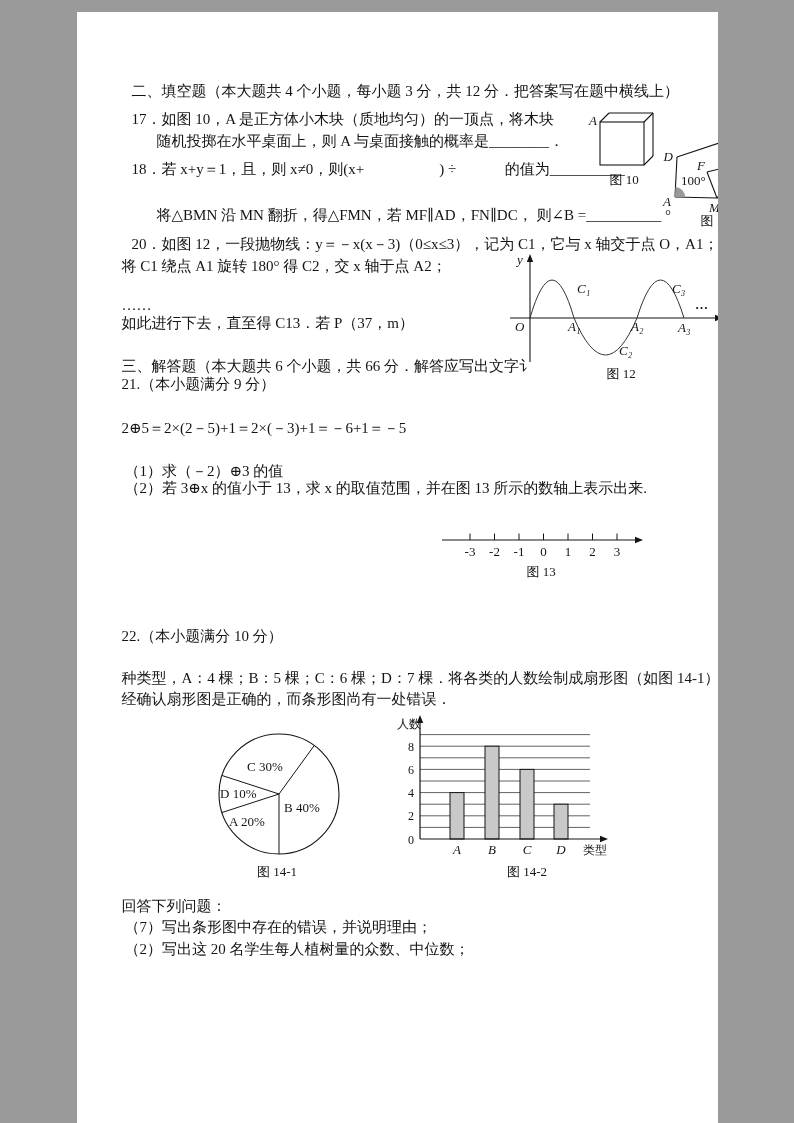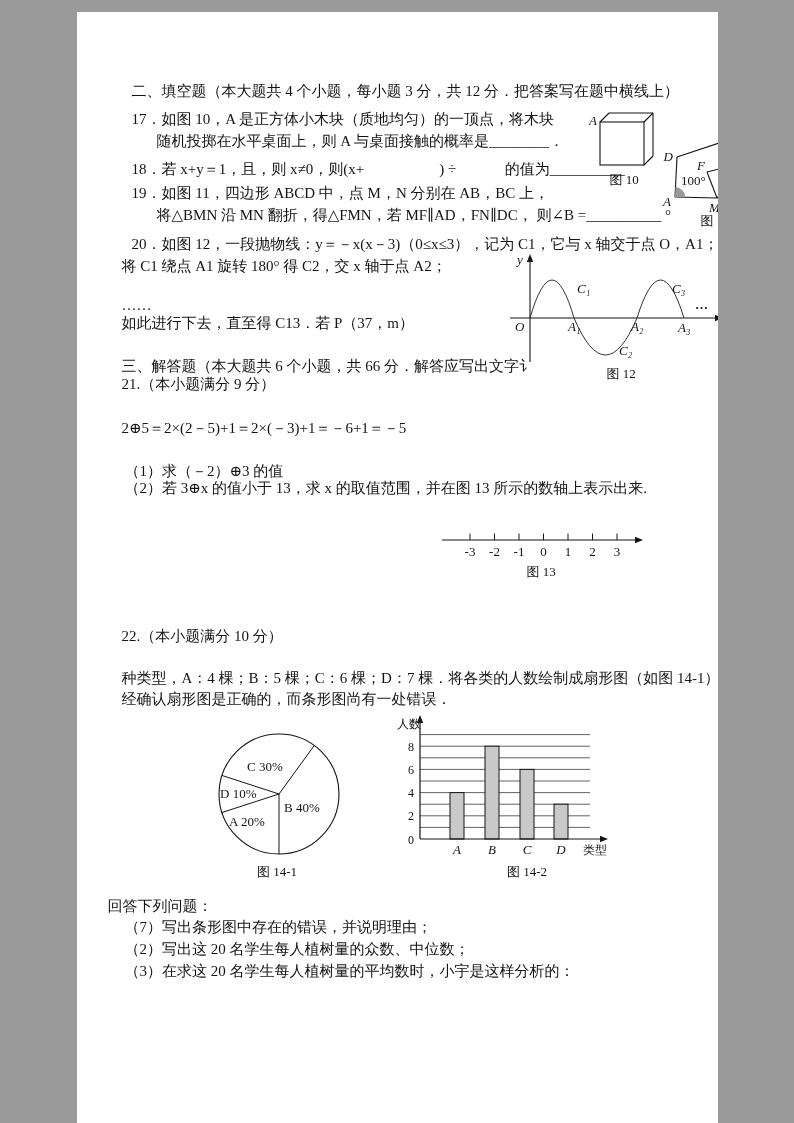--- a/index.html
+++ b/index.html
@@ -16,38 +16,36 @@
 </style>
 </head>
 <body>
 
 <div class="page">
 
   <div class="line" style="left:55px;top:70px">二、填空题（本大题共 4 个小题，每小题 3 分，共 12 分．把答案写在题中横线上）</div>
   <div class="line" style="left:55px;top:98px">17．如图 10，A 是正方体小木块（质地均匀）的一顶点，将木块</div>
   <div class="line" style="left:80px;top:120px">随机投掷在水平桌面上，则 A 与桌面接触的概率是________．</div>
   <div class="line" style="left:55px;top:148px">18．若 x+y＝1，且，则 x≠0，则(x+　　　　　) ÷ 　　　的值为__________</div>
-  <div class="line" style="left:55px;top:172px">19．如图 11，四边形 ABCD 中，点 M，N 分别在 AB，BC 上，</div>
   <div class="line" style="left:80px;top:194px">将△BMN 沿 MN 翻折，得△FMN，若 MF∥AD，FN∥DC， 则∠B =__________ °</div>
   <div class="line" style="left:55px;top:223px">20．如图 12，一段抛物线：y＝－x(x－3)（0≤x≤3），记为 C1，它与 x 轴交于点 O，A1；</div>
   <div class="line" style="left:45px;top:245px">将 C1 绕点 A1 旋转 180° 得 C2，交 x 轴于点 A2；</div>
   <div class="line" style="left:45px;top:284px">……</div>
   <div class="line" style="left:45px;top:302px">如此进行下去，直至得 C13．若 P（37，m）</div>
   <div class="line" style="left:45px;top:345px">三、解答题（本大题共 6 个小题，共 66 分．解答应写出文字讠</div>
   <div class="line" style="left:45px;top:363px">21.（本小题满分 9 分）</div>
   <div class="line" style="left:45px;top:407px">2⊕5＝2×(2－5)+1＝2×(－3)+1＝－6+1＝－5</div>
   <div class="line" style="left:48px;top:450px">（1）求（－2）⊕3 的值</div>
   <div class="line" style="left:48px;top:467px">（2）若 3⊕x 的值小于 13，求 x 的取值范围，并在图 13 所示的数轴上表示出来.</div>
   <div class="line" style="left:45px;top:615px">22.（本小题满分 10 分）</div>
   <div class="line" style="left:45px;top:657px">种类型，A：4 棵；B：5 棵；C：6 棵；D：7 棵．将各类的人数绘制成扇形图（如图 14-1）和条形图（如图 14-2），</div>
   <div class="line" style="left:45px;top:678px">经确认扇形图是正确的，而条形图尚有一处错误．</div>
-  <div class="line" style="left:31px;top:885px">回答下列问题：</div>
+  <div class="line" style="left:45px;top:885px">回答下列问题：</div>
   <div class="line" style="left:48px;top:906px">（7）写出条形图中存在的错误，并说明理由；</div>
   <div class="line" style="left:48px;top:928px">（2）写出这 20 名学生每人植树量的众数、中位数；</div>
-  <div class="line" style="left:48px;top:950px">（3）在求这 20 名学生每人植树量的平均数时，小宇是这样分析的：</div>
 
   <div class="fig" style="left:503px;top:93px;width:100px;height:90px">
     <svg width="100" height="90" viewBox="0 0 100 90">
       <g stroke="#141414" stroke-width="1.1" fill="none">
         <rect x="20" y="17" width="44" height="43"></rect>
         <line x1="20" y1="17" x2="29" y2="8"></line>
         <line x1="64" y1="17" x2="73" y2="8"></line>
         <line x1="29" y1="8" x2="73" y2="8"></line>
         <line x1="73" y1="8" x2="73" y2="51"></line>
         <line x1="64" y1="60" x2="73" y2="51"></line>

